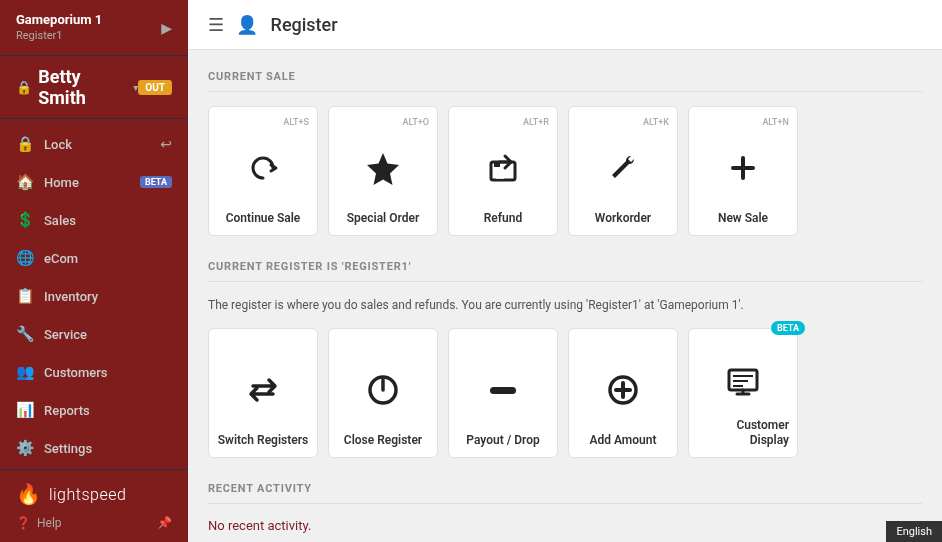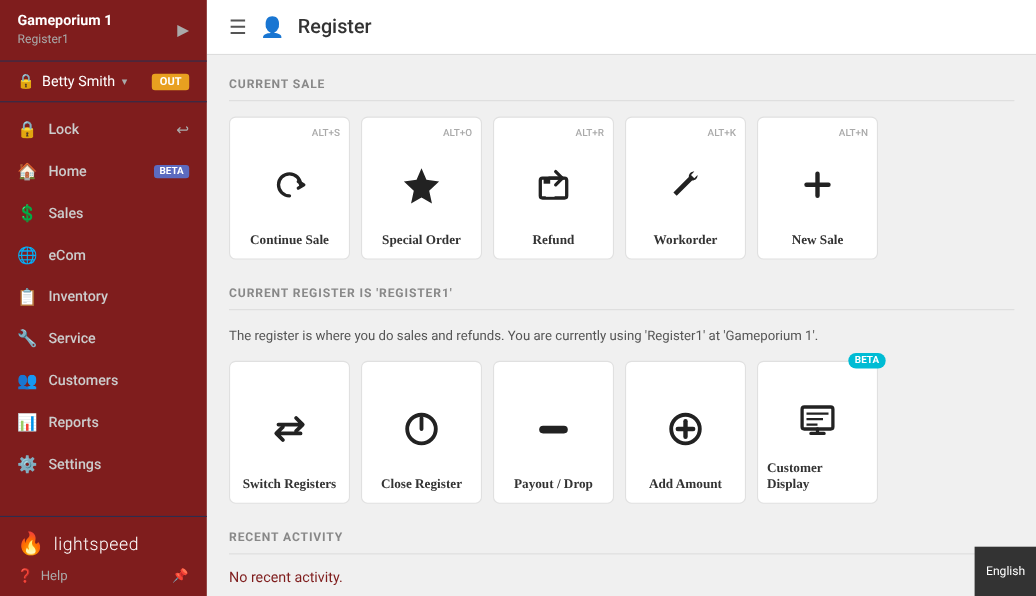--- a/index.html
+++ b/index.html
@@ -27,21 +27,21 @@
     .sidebar-chevron { color: #aaa; font-size: 14px; cursor: pointer; }
 
     .user-row {
       display: flex;
       align-items: center;
       justify-content: space-between;
       padding: 10px 16px;
       border-bottom: 1px solid #2d2d4e;
     }
     .user-info { display: flex; align-items: center; gap: 6px; cursor: pointer; }
-    .user-name { font-size: 13px; font-weight: 400; }
+    .user-name { font-size: 18px; font-weight: 700; }
     .user-chevron { font-size: 10px; color: #aaa; }
     .badge-out {
       background: #e8a020;
       color: #fff;
       font-size: 10px;
       font-weight: 700;
       padding: 2px 7px;
       border-radius: 3px;
     }
 
@@ -163,23 +163,22 @@
       margin-bottom: 8px;
       flex: 1;
       display: flex;
       align-items: center;
       justify-content: center;
     }
     .card-label {
       font-size: 12px;
       font-weight: 600;
       color: #333;
-      text-align: left;
+      text-align: right;
       line-height: 1.3;
-      font-family: Liberation Serif, serif;
     }
     .card-beta {
       position: absolute;
       top: -8px;
       right: -8px;
       background: #00bcd4;
       color: #fff;
       font-size: 9px;
       font-weight: 700;
       padding: 2px 6px;
@@ -196,21 +195,21 @@
     .recent-section { margin-bottom: 12px; }
     .no-activity { font-size: 13px; color: #7f1d1d; margin-bottom: 10px; }
 
     .language-badge {
       position: fixed;
       bottom: 0;
       right: 0;
       background: #333;
       color: #fff;
       font-size: 11px;
-      padding: 16px 10px;
+      padding: 4px 10px;
     }
   </style>
 </head>
 <body>
 
 <div class="sidebar">
   <div class="sidebar-header">
     <div class="sidebar-header-text">
       <div class="store">Gameporium 1</div>
       <div style="font-size:11px;color:#aaa;">Register1</div>

